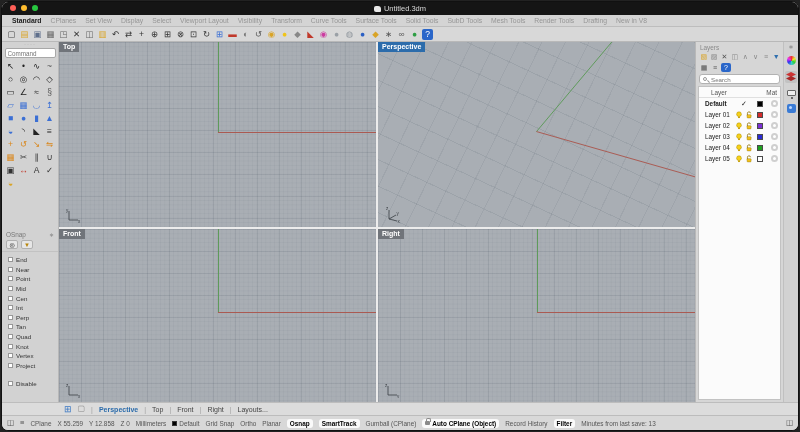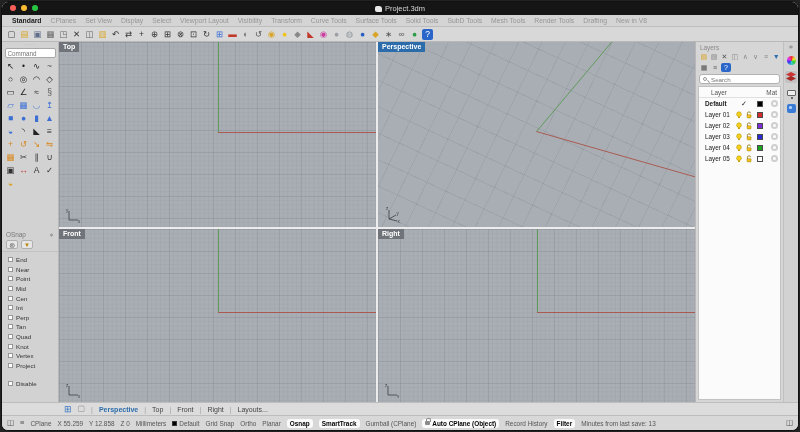--- a/index.html
+++ b/index.html
@@ -119,21 +119,21 @@
 <div class="window">
 
   <div class="titlebar">
     <div class="lights">
       <span class="light r"></span>
       <span class="light y"></span>
       <span class="light g"></span>
     </div>
     <div class="wtitle">
       <span class="appicon"></span>
-      <span>Project.3dm</span>
+      <span>Untitled.3dm</span>
     </div>
   </div>
 
   <div class="menubar">
 
       <span class="menu-item on">Standard</span>
 
       <span class="menu-item">CPlanes</span>
 
       <span class="menu-item">Set View</span>

